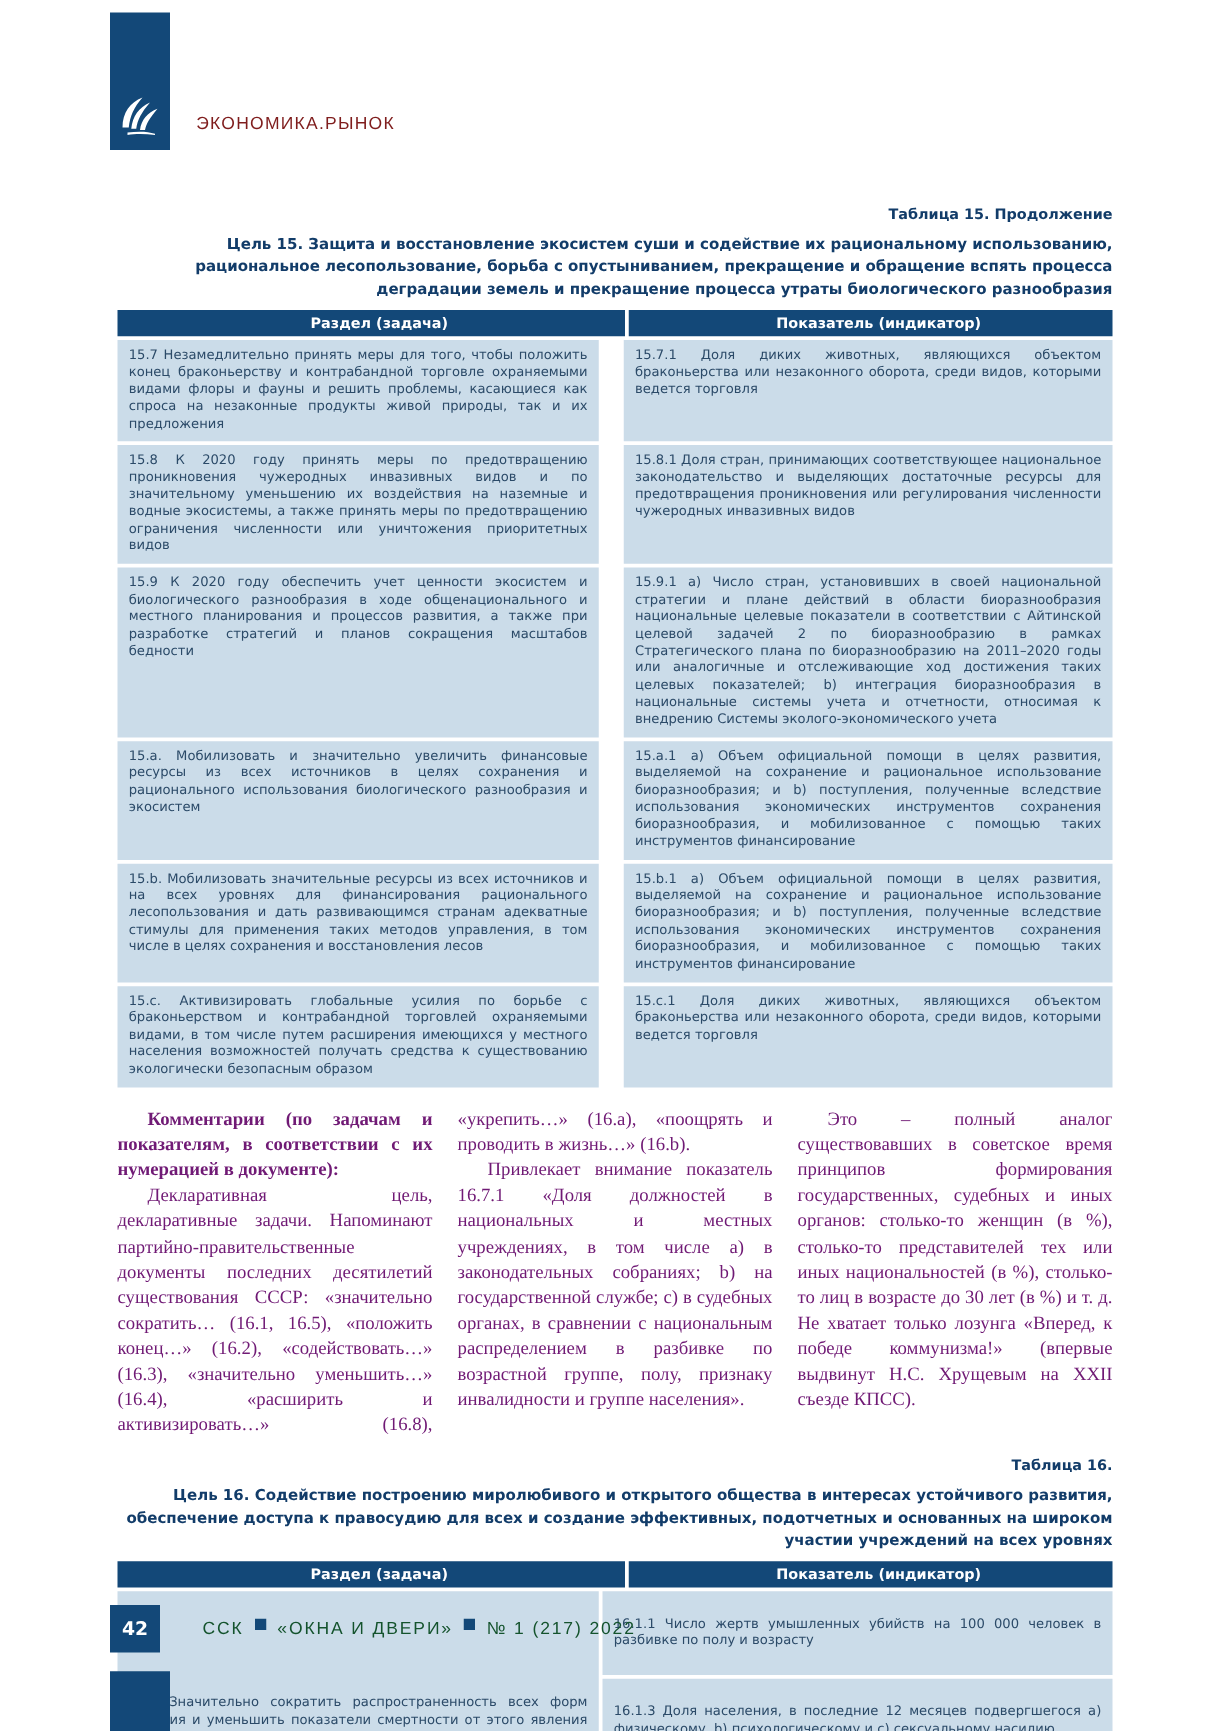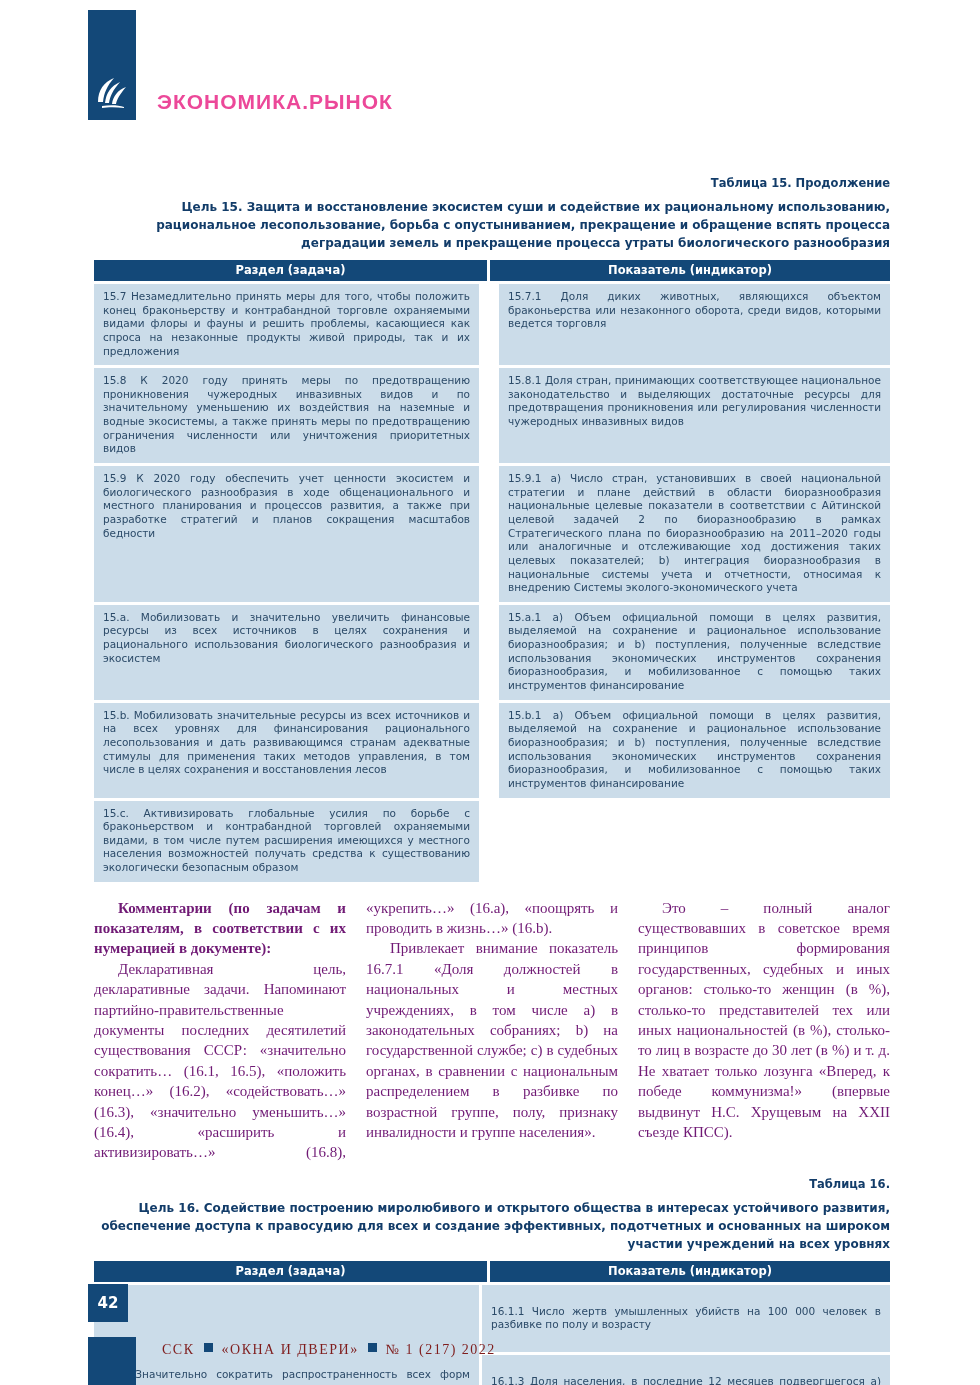--- a/index.html
+++ b/index.html
@@ -2,33 +2,33 @@
 <html><head>
 <meta charset="utf-8">
 <style>
   html,body{margin:0;padding:0;background:#e8e8e8;}
   .page{position:relative;width:980px;height:1385px;background:#ffffff;overflow:hidden;
         font-family:"DejaVu Sans","Liberation Sans",sans-serif;color:#2b4a68;}
 
   
   .logo-box{position:absolute;left:88px;top:10px;width:48px;height:110px;background:#134878;}
   .logo-box svg{position:absolute;left:6px;bottom:8px;}
-  .section-label{position:absolute;left:157px;top:90px;font-size:21px;font-weight:bold;
-        color:#ec4899;letter-spacing:1px;font-family:"Liberation Sans",sans-serif;}
+  .section-label{position:absolute;left:157px;top:90px;font-size:14px;font-weight:normal;
+        color:#7f1d1d;letter-spacing:1px;font-family:"Liberation Sans",sans-serif;}
 
   
   .flow{position:absolute;left:94px;top:160px;width:796px;}
 
-  .tbl-caption{font-size:11.5px;font-weight:bold;color:#123c69;text-align:right;margin:16px 0 8px 0;}
+  .tbl-caption{font-size:11.5px;font-weight:bold;color:#123c69;text-align:right;margin:4px 0 8px 0;}
   .goal-title{font-size:12px;font-weight:bold;color:#123c69;text-align:right;line-height:1.5;margin:0 0 8px 0;}
 
   .dtable{width:100%;}
   .thead{display:flex;gap:3px;}
   .th{background:#134878;color:#fff;font-weight:bold;font-size:11.5px;text-align:center;
-      padding:3px 4px 4px 4px;}
+      padding:3px 4px 4px 17px;}
   .th.left{width:385px;flex:0 0 auto;}
   .th.right{flex:1;}
   .trow{display:flex;gap:20px;margin-top:3px;align-items:stretch;}
   .cell{background:#cbdce9;font-size:10.5px;line-height:1.3;text-align:justify;
         padding:6px 9px 7px 9px;color:#2b4a68;}
   .cell.left{width:367px;flex:0 0 auto;}
   .cell.right{flex:1;}
 
   .tgroup{display:flex;gap:3px;margin-top:3px;align-items:stretch;}
   .tgroup .task{background:#cbdce9;width:367px;flex:0 0 auto;display:flex;align-items:center;
@@ -41,22 +41,22 @@
         font-size:15px;line-height:1.36;color:#701a75;text-align:justify;
         font-family:Liberation Serif, serif;}
   .commentary p{margin:0;text-indent:24px;}
   .commentary p.lead{font-weight:bold;}
 
   .caption16{margin-top:14px;}
 
   
   .page-num-box{position:absolute;left:88px;top:1284px;width:40px;height:38px;background:#134878;
         color:#fff;font-weight:bold;font-size:15px;display:flex;align-items:center;justify-content:center;}
-  .journal-line{position:absolute;left:162px;top:1342px;color:#7f1d1d;font-size:14px;
-        letter-spacing:1.5px;font-family:Liberation Serif, serif;display:flex;align-items:center;gap:9px;}
+  .journal-line{position:absolute;left:162px;top:1294px;color:#14532d;font-size:14px;
+        letter-spacing:1.5px;font-family:Liberation Sans, sans-serif;display:flex;align-items:center;gap:9px;}
   .sq{display:inline-block;width:9px;height:9px;background:#134878;margin-top:-6px;}
   .corner-box{position:absolute;left:88px;top:1337px;width:48px;height:48px;background:#134878;}
 </style>
 </head>
 <body>
 
 <div class="page">
 
   <div class="logo-box">
     <svg width="36" height="40" viewBox="0 0 36 40">
@@ -93,20 +93,21 @@
       <div class="trow">
         <div class="cell left">15.a. Мобилизовать и значительно увеличить финансовые ресурсы из всех источников в целях сохранения и рационального использования биологического разнообразия и экосистем</div>
         <div class="cell right">15.a.1 а) Объем официальной помощи в целях развития, выделяемой на сохранение и рациональное использование биоразнообразия; и b) поступления, полученные вследствие использования экономических инструментов сохранения биоразнообразия, и мобилизованное с помощью таких инструментов финансирование</div>
       </div>
       <div class="trow">
         <div class="cell left">15.b. Мобилизовать значительные ресурсы из всех источников и на всех уровнях для финансирования рационального лесопользования и дать развивающимся странам адекватные стимулы для применения таких методов управления, в том числе в целях сохранения и восстановления лесов</div>
         <div class="cell right">15.b.1 а) Объем официальной помощи в целях развития, выделяемой на сохранение и рациональное использование биоразнообразия; и b) поступления, полученные вследствие использования экономических инструментов сохранения биоразнообразия, и мобилизованное с помощью таких инструментов финансирование</div>
       </div>
       <div class="trow">
         <div class="cell left">15.c. Активизировать глобальные усилия по борьбе с браконьерством и контрабандной торговлей охраняемыми видами, в том числе путем расширения имеющихся у местного населения возможностей получать средства к существованию экологически безопасным образом</div>
+        <div class="cell right">15.c.1 Доля диких животных, являющихся объектом браконьерства или незаконного оборота, среди видов, которыми ведется торговля</div>
       </div>
     </div>
 
     <div class="commentary">
       <p class="lead">Комментарии (по задачам и показателям, в соответствии с их нумерацией в документе):</p>
       <p>Декларативная цель, декларативные задачи. Напоминают партийно-правительственные документы последних десятилетий существования СССР: «значительно сократить… (16.1, 16.5), «положить конец…» (16.2), «содействовать…» (16.3), «значительно уменьшить…» (16.4), «расширить и активизировать…» (16.8), «укрепить…» (16.a), «поощрять и проводить в жизнь…» (16.b).</p>
       <p>Привлекает внимание показатель 16.7.1 «Доля должностей в национальных и местных учреждениях, в том числе a) в законодательных собраниях; b) на государственной службе; c) в судебных органах, в сравнении с национальным распределением в разбивке по возрастной группе, полу, признаку инвалидности и группе населения».</p>
       <p>Это – полный аналог существовавших в советское время принципов формирования государственных, судебных и иных органов: столько-то женщин (в %), столько-то представителей тех или иных национальностей (в %), столько-то лиц в возрасте до 30 лет (в %) и т. д. Не хватает только лозунга «Вперед, к победе коммунизма!» (впервые выдвинут Н.С. Хрущевым на XXII съезде КПСС).</p>
     </div>
 

